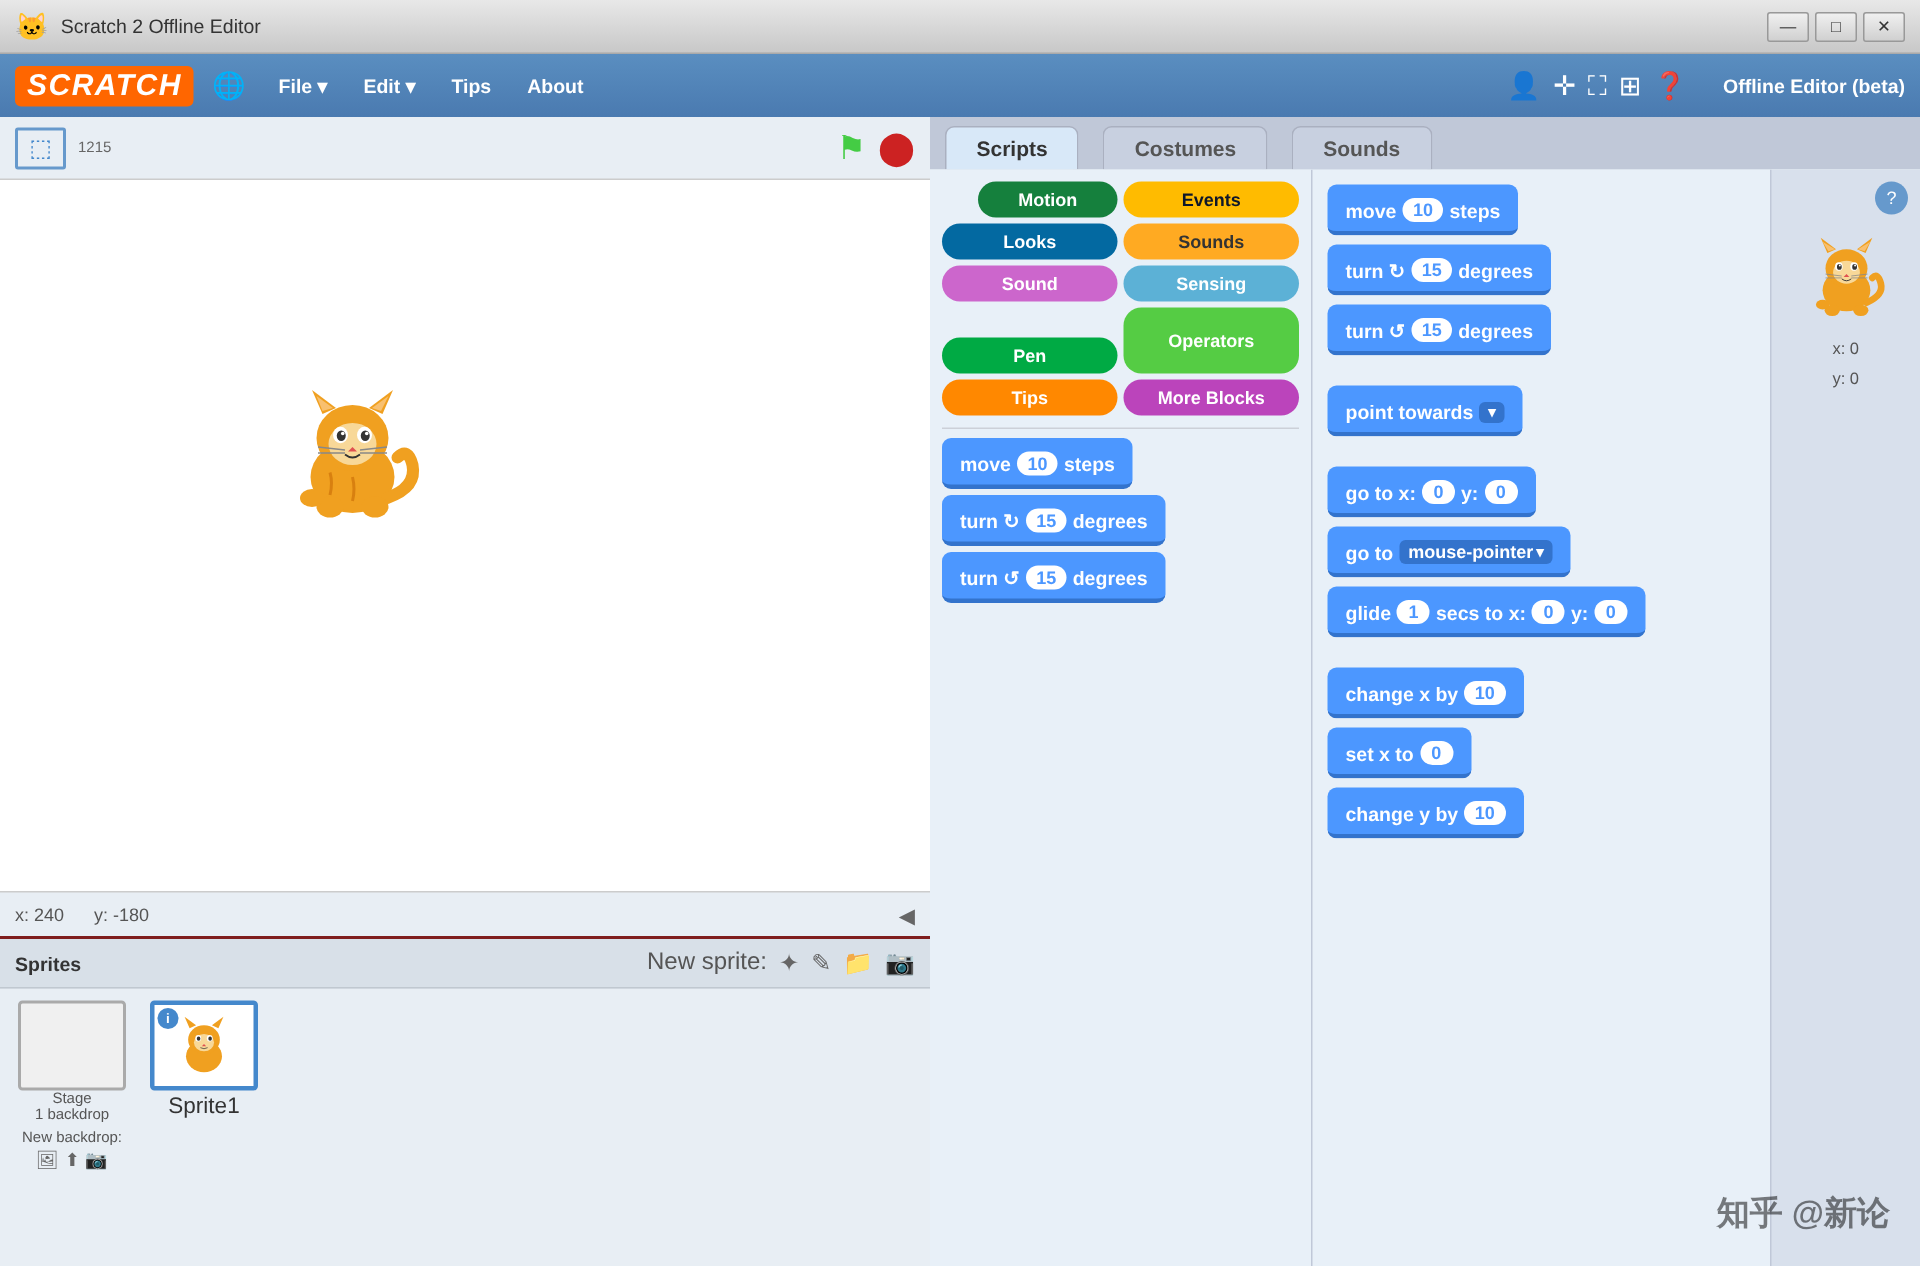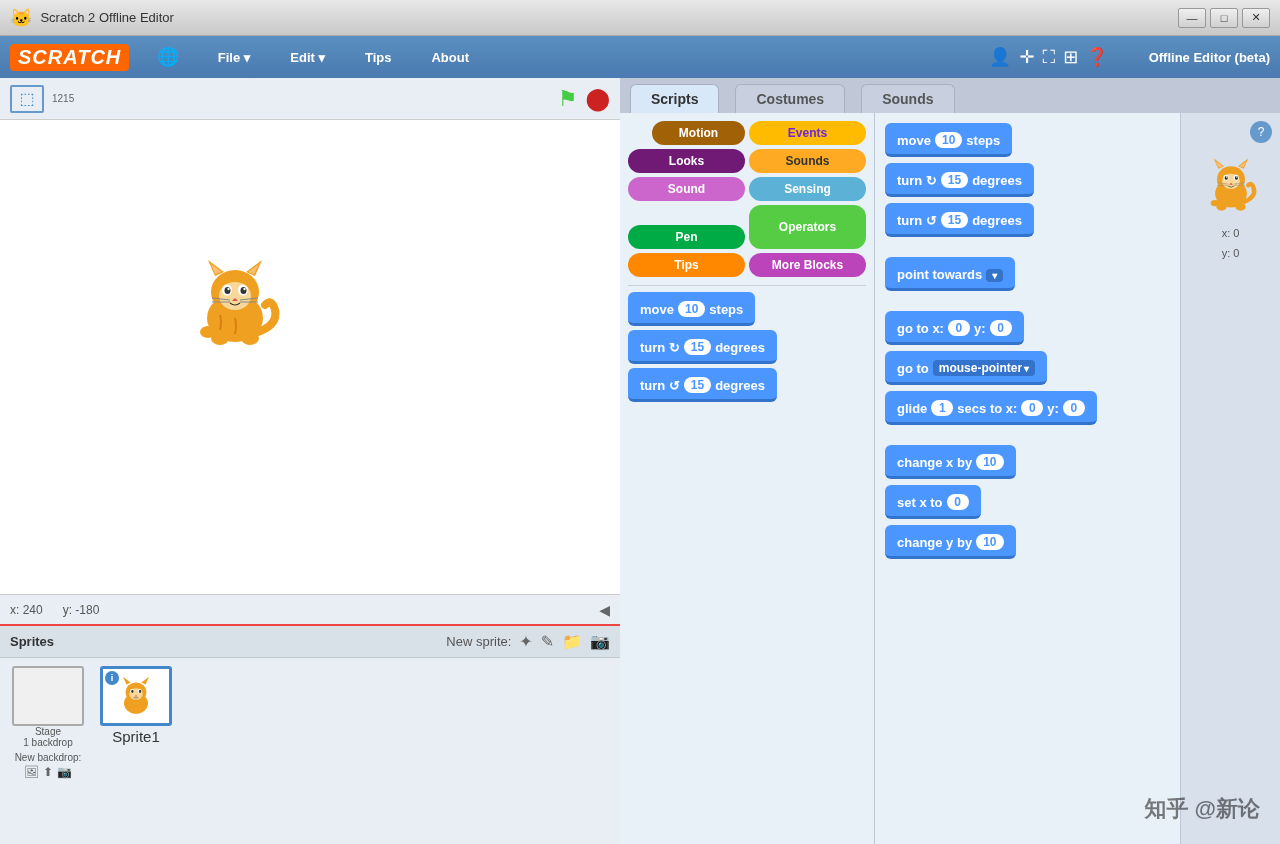--- a/index.html
+++ b/index.html
@@ -27,21 +27,21 @@
       cursor: pointer; font-size: 11px; color: #333;
     }
 
     
     #menubar {
       background: linear-gradient(to bottom, #5a8ec0, #4a7ab0);
       height: 42px;
       display: flex;
       align-items: center;
       padding: 0 10px;
-      gap: 20px;
+      gap: 4px;
     }
     #menubar .scratch-logo {
       color: white;
       font-weight: bold;
       font-size: 20px;
       font-style: italic;
       background: #ff6600;
       padding: 2px 8px;
       border-radius: 4px;
       margin-right: 8px;
@@ -146,33 +146,33 @@
       margin-left: auto;
       cursor: pointer;
       font-size: 14px;
       color: #666;
     }
 
     
     #sprites-panel {
       height: 220px;
       background: #e8eef4;
-      border-top: 2px solid #ef4444;
+      border-top: 2px solid #7f1d1d;
       display: flex;
       flex-direction: column;
     }
     #sprites-header {
       display: flex;
       align-items: center;
       padding: 6px 10px;
       background: #d8e0e8;
       border-bottom: 1px solid #c0c8d0;
     }
     #sprites-header .sprites-label { font-weight: bold; color: #333; font-size: 13px; flex: 1; }
-    #sprites-header .new-sprite-label { color: #555; font-size: 13px; margin-right: 8px; }
+    #sprites-header .new-sprite-label { color: #555; font-size: 16px; margin-right: 8px; }
     #sprites-header .sprite-add-icons { display: flex; gap: 8px; }
     #sprites-header .sprite-add-icon { font-size: 16px; color: #666; cursor: pointer; }
     #sprites-content {
       display: flex;
       padding: 8px;
       gap: 8px;
       flex: 1;
       align-items: flex-start;
     }
     .sprite-item {
@@ -276,26 +276,26 @@
     .cat-btn {
       padding: 5px 6px;
       border-radius: 12px;
       border: none;
       cursor: pointer;
       font-size: 12px;
       font-weight: bold;
       color: white;
       text-align: center;
     }
-    .cat-btn.motion { background: #a16207; margin-left: 24px; }
-    .cat-btn.looks { background: #701a75; }
+    .cat-btn.motion { background: #15803d; margin-left: 24px; }
+    .cat-btn.looks { background: #0369a1; }
     .cat-btn.sound { background: #cc66cc; }
     .cat-btn.pen { background: #00aa44; margin-top: 20px; }
     .cat-btn.data { background: #ff8800; }
-    .cat-btn.events { background: #ffbb00; color: #6d28d9; }
+    .cat-btn.events { background: #ffbb00; color: #0f172a; }
     .cat-btn.control { background: #ffaa22; color: #333; }
     .cat-btn.sensing { background: #5cb1d6; }
     .cat-btn.operators { background: #55cc44; }
     .cat-btn.more { background: #bb44bb; }
     .cat-divider { height: 1px; background: #ccd0d8; margin: 6px 0; }
 
     
     #script-area {
       flex: 1;
       overflow-y: auto;

